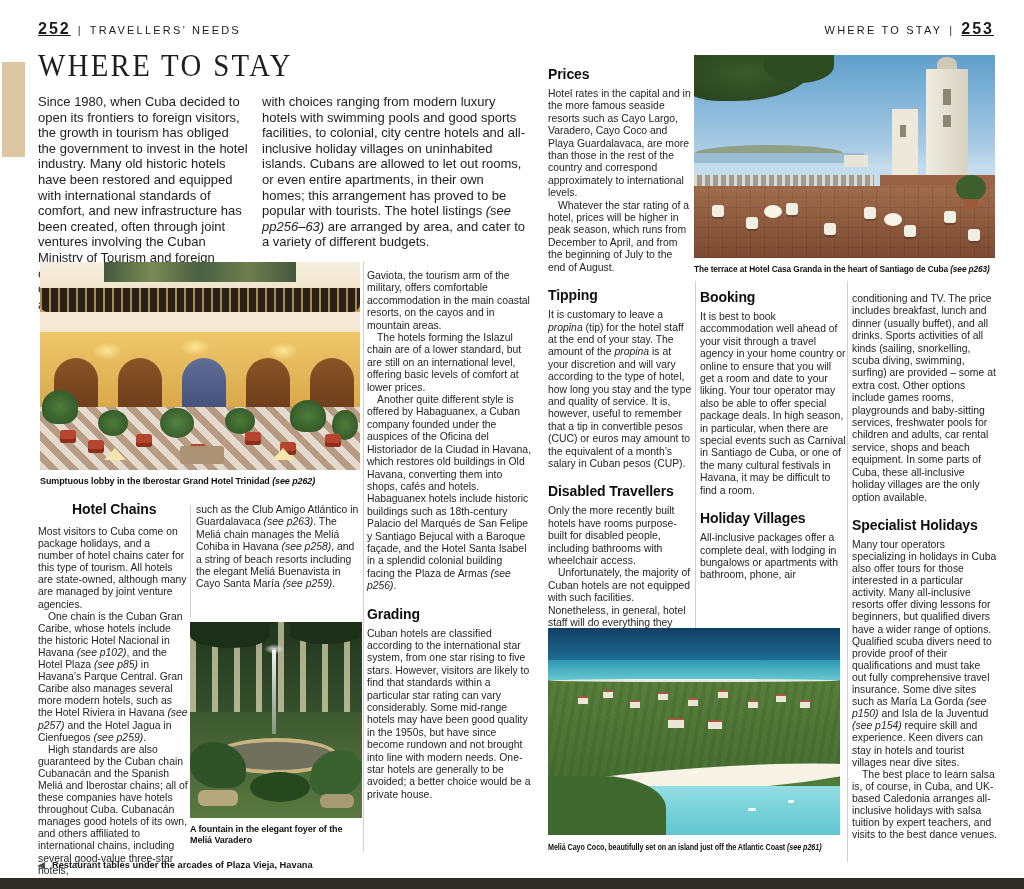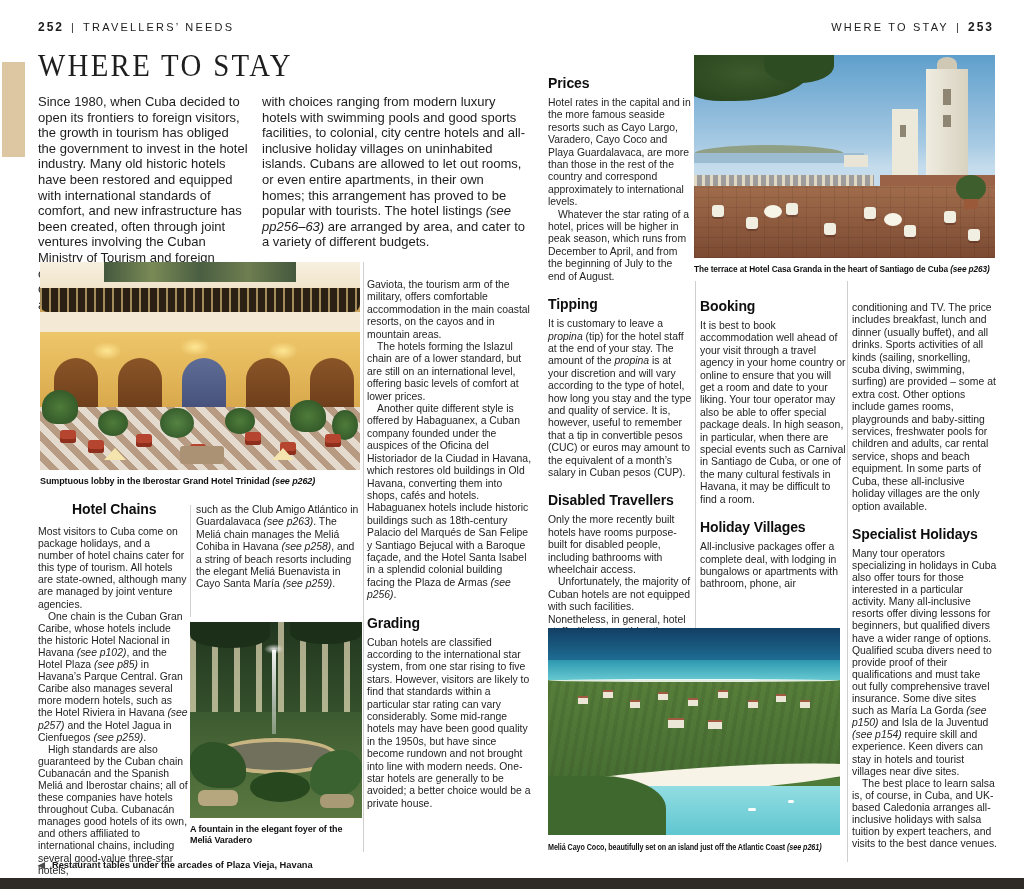--- a/index.html
+++ b/index.html
@@ -1,35 +1,35 @@
 <!DOCTYPE html>
 <html><head>
 <meta charset="utf-8">
 <style>
   html,body{margin:0;padding:0;background:#ffffff;}
   .spread{position:relative;width:1024px;height:889px;background:#fff;overflow:hidden;
           font-family:"Liberation Sans",sans-serif;color:#222;}
   .abs{position:absolute;}
   
   .runhead{font-size:11px;letter-spacing:2.2px;color:#1c1c1c;white-space:nowrap;}
-  .runhead b{font-size:12px;letter-spacing:2px;}
+  .runhead b{font-size:16px;letter-spacing:2px;text-decoration:underline;}
   .runhead .sep{margin:0 7px;font-weight:400;color:#333;}
   
   .chapter-title{font-family:"Liberation Serif",serif;font-size:31px;letter-spacing:2.5px;
                  color:#1e1e1e;transform:scaleX(.93);transform-origin:left top;white-space:nowrap;}
   
   .intro{font-size:13px;line-height:15.6px;color:#1d1d1d;}
   
   .body{font-size:10.4px;line-height:12.4px;color:#242424;}
   .body p{margin:0;}
   .body p + p{text-indent:10px;}
   .body i{font-style:italic;}
   .body b{font-weight:400;}
   .sec{margin-top:13px;}
-  .sec:first-child{margin-top:17px;}
+  .sec:first-child{margin-top:8px;}
   h3.head{font-size:14px;font-weight:700;color:#0e0e0e;margin:0 0 6px 0;letter-spacing:-.1px;}
   
   .cap{font-size:9px;font-weight:700;line-height:11px;color:#101010;letter-spacing:-.1px;}
   .cap i{font-style:italic;font-weight:700;}
   .nowrap{white-space:nowrap;}
   .sqz80{transform:scaleX(.80);transform-origin:left top;white-space:nowrap;}
   .sqz92{transform:scaleX(.92);transform-origin:left top;white-space:nowrap;}
   .vrule{width:1px;background:#cfcfcf;}
   .photo{overflow:hidden;}
   .photo *{position:absolute;}

